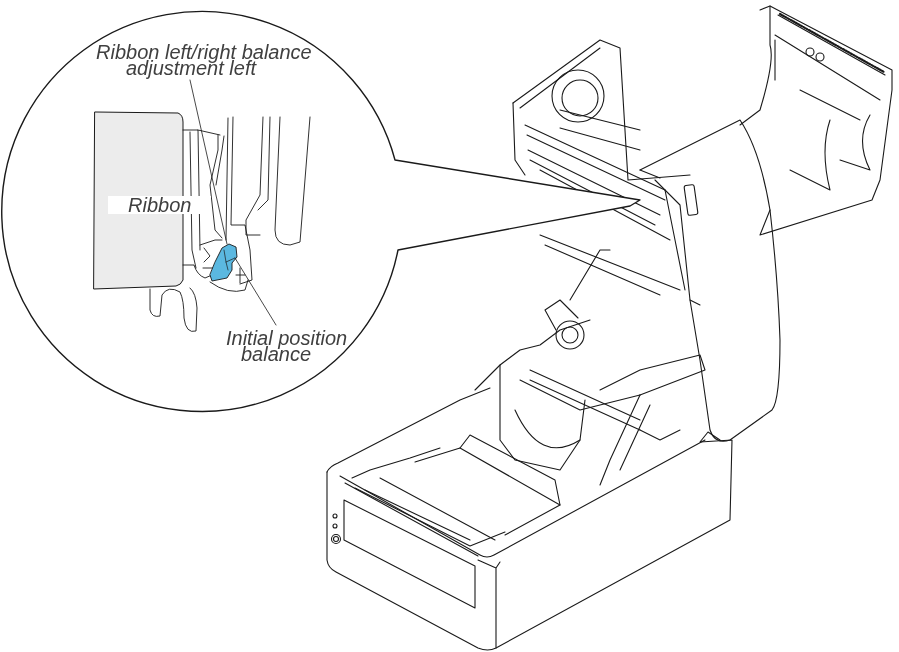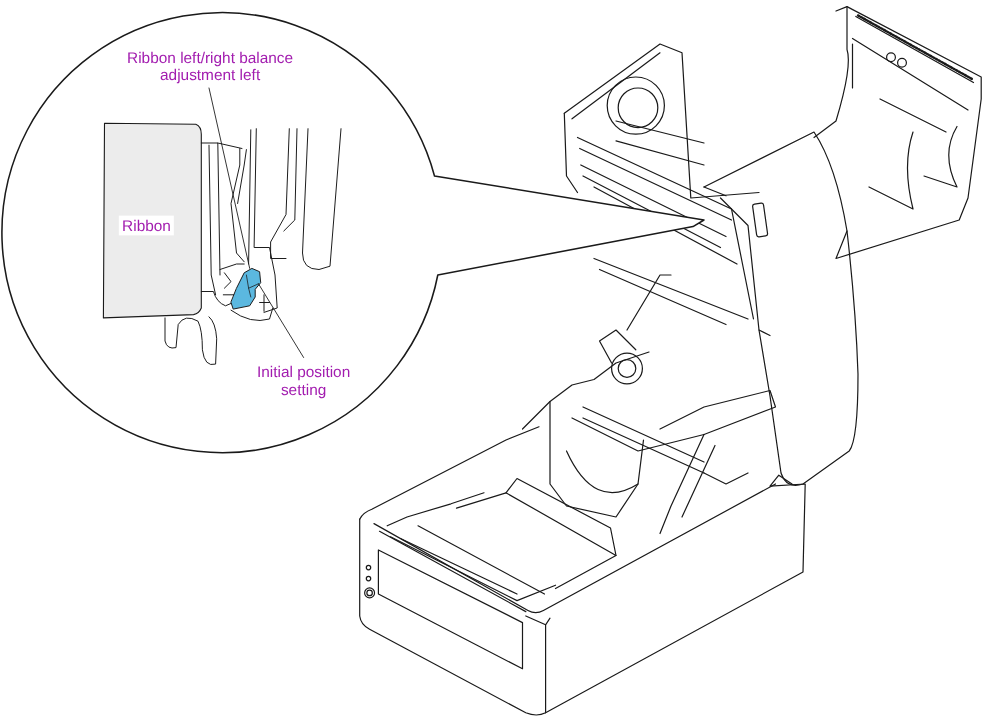--- a/index.html
+++ b/index.html
@@ -1,20 +1,20 @@
 <!DOCTYPE html>
 <html><head>
 <meta charset="utf-8">
 <style>
   html, body { margin: 0; padding: 0; background: #ffffff; }
   body { width: 899px; height: 652px; position: relative; overflow: hidden; font-family: "Liberation Sans", sans-serif; }
   #diagram { position: absolute; left: 0; top: 0; width: 899px; height: 652px; }
-  .label { position: absolute; font-family: "Liberation Sans", sans-serif; font-size: 14px; color: #a21caf; text-align: center; line-height: 16px; white-space: nowrap; }
+  .label { position: absolute; font-family: "Liberation Sans", sans-serif; font-size: 20px; color: #404040; text-align: center; line-height: 16px; white-space: nowrap; font-style: italic; }
   #lbl-knob { left: 96px; top: 44px; width: 190px; }
-  #lbl-ribbon { left: 108px; top: 196px; background: #ffffff; padding: 1px 3px; }
+  #lbl-ribbon { left: 108px; top: 196px; background: #ffffff; padding: 1px 20px; }
   #lbl-initial { left: 226px; top: 330px; width: 100px; }
 </style>
 </head>
 <body>
 
 <svg id="diagram" viewBox="0 0 899 652" xmlns="http://www.w3.org/2000/svg" fill="none" stroke="#1a1a1a" stroke-linejoin="round" stroke-linecap="round">
 
   <g stroke-width="1.1">
 
     <path d="M327 472 L327 560 Q328 568 336 572 L478 648 Q488 652 496 648 L730 520 L732 440 L700 442 L708 432 L720 440"></path>
@@ -130,14 +130,14 @@
   </g>
 </svg>
 
 <div class="label" id="lbl-knob">
   <div>Ribbon left/right balance</div>
   <div>adjustment left</div>
 </div>
 <div class="label" id="lbl-ribbon">Ribbon</div>
 <div class="label" id="lbl-initial">
   <div>Initial position</div>
-  <div>setting</div>
+  <div>balance</div>
 </div>
 
 </body></html>

